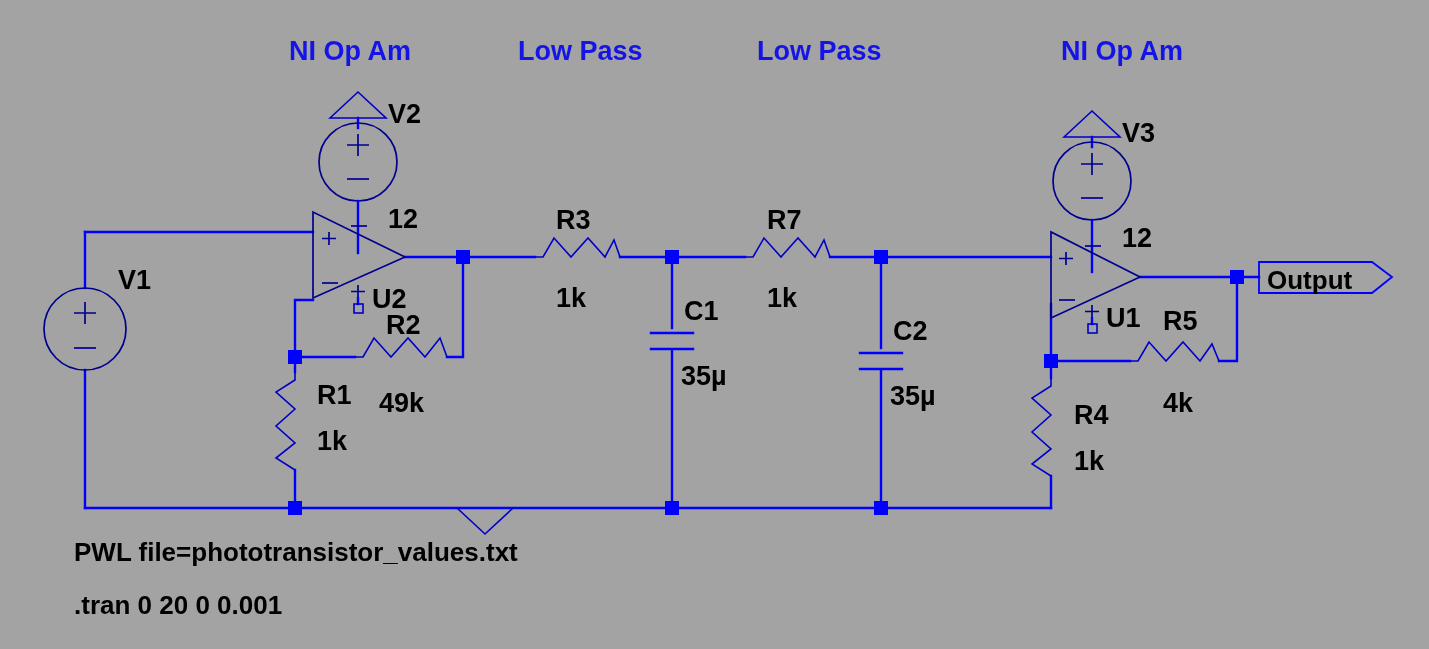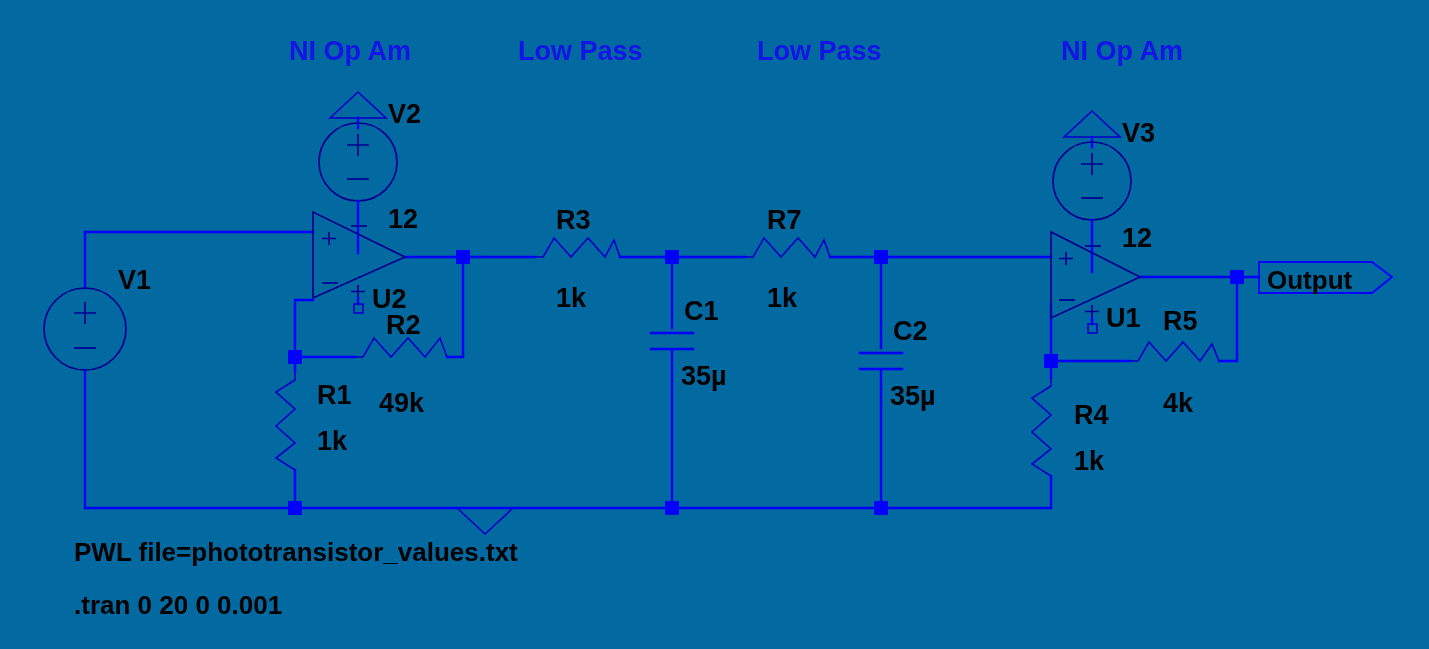--- a/index.html
+++ b/index.html
@@ -11,21 +11,21 @@
   body {
     width: 1429px;
     height: 649px;
     overflow: hidden;
     font-family: "Liberation Sans", sans-serif;
   }
   #schematic {
     position: relative;
     width: 1429px;
     height: 649px;
-    background: #0369a1;
+    background: #a3a3a3;
   }
   svg.canvas {
     position: absolute;
     left: 0;
     top: 0;
     width: 1429px;
     height: 649px;
   }
   .wire {
     stroke: #0000ff;

